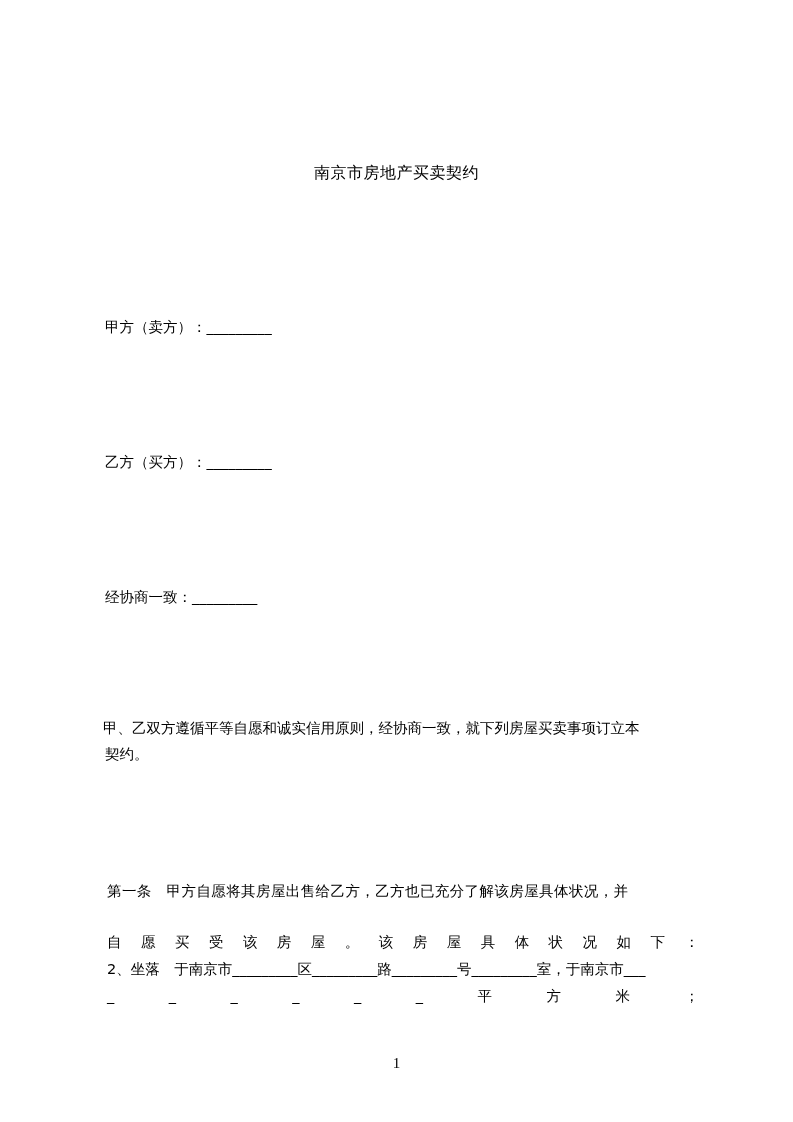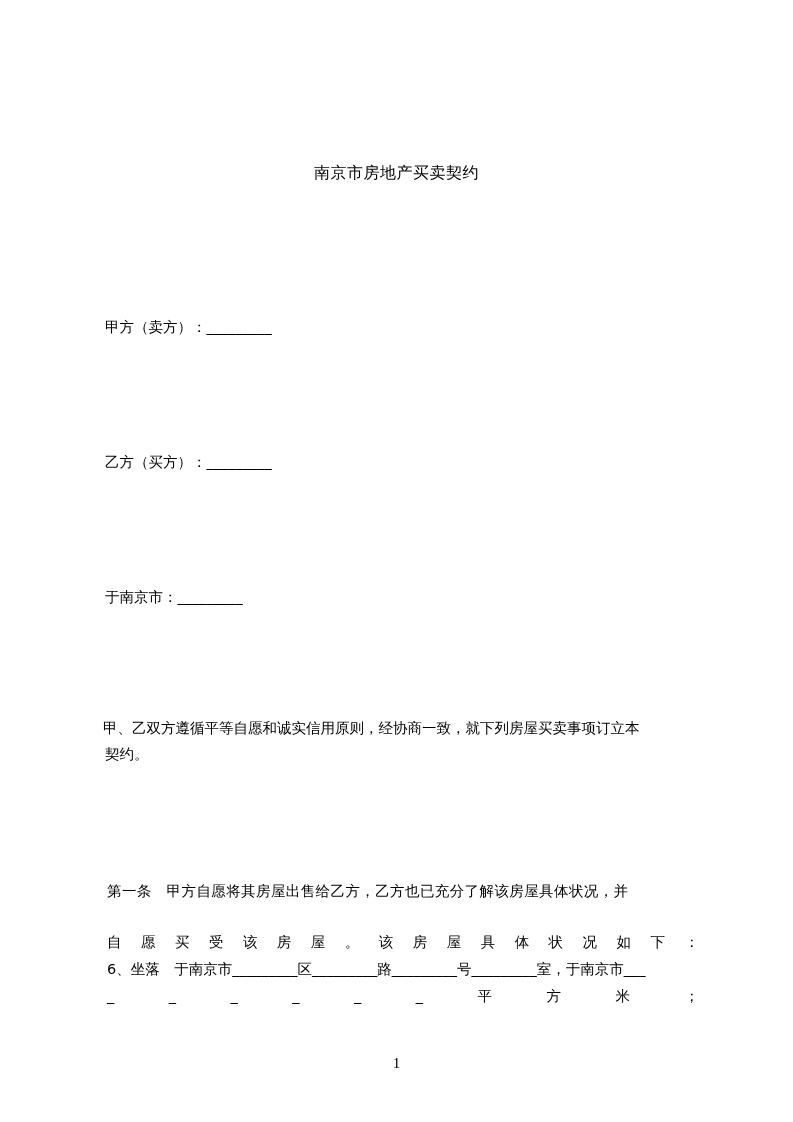--- a/index.html
+++ b/index.html
@@ -71,21 +71,21 @@
 
   <div class="line" style="top:316px;">
     <span>甲方（卖方）：</span><span>_________</span>
   </div>
 
   <div class="line" style="top:451px;">
     <span>乙方（买方）：</span><span>_________</span>
   </div>
 
   <div class="line" style="top:586px;">
-    <span>于南京市：</span><span>_________</span>
+    <span>经协商一致：</span><span>_________</span>
   </div>
 
   <div class="line" style="top:717px; left:103px;"> 甲、乙双方遵循平等自愿和诚实信用原则，经协商一致，就下列房屋买卖事项订立本</div>
   <div class="line" style="top:743px;text-align:right;">契约。</div>
 
   <div class="line" style="top:880px; left:107px; letter-spacing:0.4px;">第一条　甲方自愿将其房屋出售给乙方，乙方也已充分了解该房屋具体状况，并</div>
 
   <div class="justify" style="top:931px;">
     <span>自</span>
     <span>愿</span>
@@ -101,21 +101,21 @@
     <span>具</span>
     <span>体</span>
     <span>状</span>
     <span>况</span>
     <span>如</span>
     <span>下</span>
     <span>：</span>
   </div>
 
   <div class="line" style="top:958px; left:107px;">
-    <span>6、坐落　于南京市</span><span>_________</span><span>区</span><span>_________</span><span>路</span><span>_________</span><span>号</span><span>_________</span><span>室，于南京市</span><span>___</span>
+    <span>2、坐落　于南京市</span><span>_________</span><span>区</span><span>_________</span><span>路</span><span>_________</span><span>号</span><span>_________</span><span>室，于南京市</span><span>___</span>
   </div>
 
   <div class="justify" style="top:985px;">
     <span>_</span>
     <span>_</span>
     <span>_</span>
     <span>_</span>
     <span>_</span>
     <span>_</span>
     <span>平</span>

